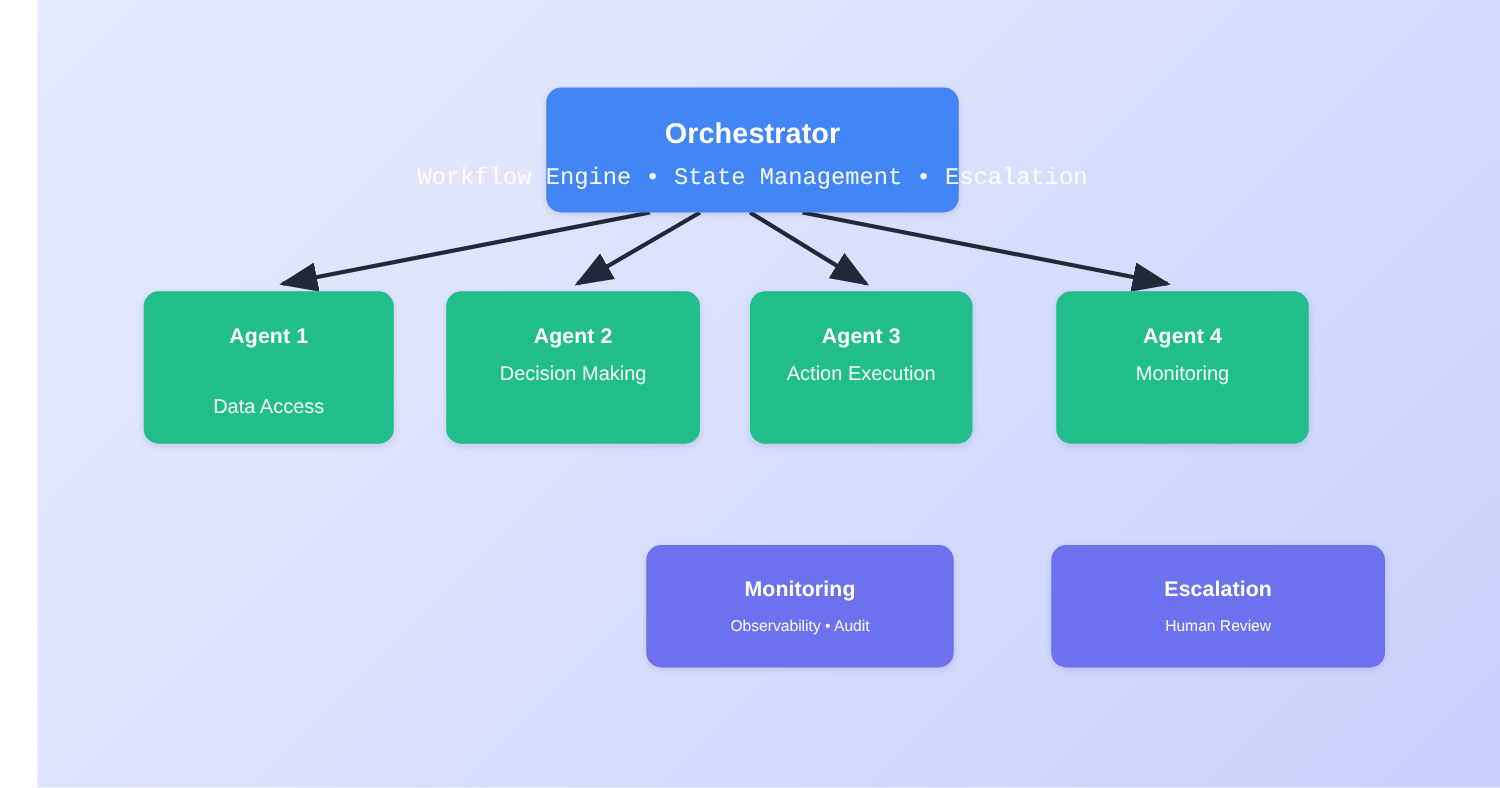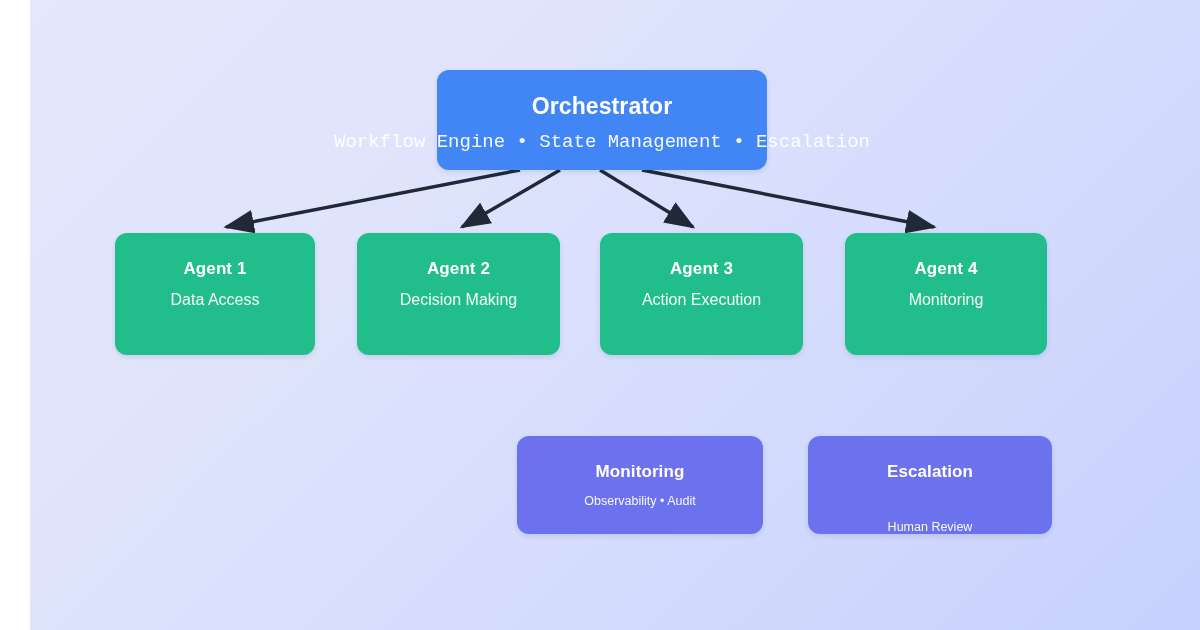--- a/index.html
+++ b/index.html
@@ -85,42 +85,42 @@
     background: #21bd8a;
   }
   .agent-node .node-title {
     font-size: 17px;
     margin-top: 26px;
   }
   .agent-node .node-sub {
     font-size: 16px;
     margin-top: 12px;
   }
-  #node-agent-1 { left: 85px;  width: 200px; }
+  #node-agent-1 { left: 85px;  width: 200px; gap: 26px; }
   #node-agent-2 { left: 327px; width: 203px; }
-  #node-agent-3 { left: 570px; width: 203px; }
+  #node-agent-3 { left: 570px; width: 178px; }
   #node-agent-4 { left: 815px; width: 202px; }
 
   
   .support-node {
     top: 436px;
     height: 98px;
     background: #6c72ee;
   }
   .support-node .node-title {
     font-size: 17px;
     margin-top: 26px;
   }
   .support-node .node-sub {
     font-size: 12.5px;
     margin-top: 12px;
   }
   #node-legacy-systems { left: 165px; width: 242px; }
   #node-monitoring     { left: 487px; width: 246px; }
-  #node-escalation     { left: 778px; width: 244px; justify-content: space-between; }
+  #node-escalation     { left: 811px; width: 267px; }
 </style>
 </head>
 <body>
 
 <div id="diagram-canvas">
 
   <svg id="arrow-layer" viewBox="0 0 1140 630" width="1140" height="630">
     <defs>
       <marker id="arrowhead" markerWidth="9" markerHeight="7" refX="8.2" refY="3.5" orient="auto" markerUnits="strokeWidth">
         <polygon points="0 0, 9 3.5, 0 7" fill="#1f2937"></polygon>

